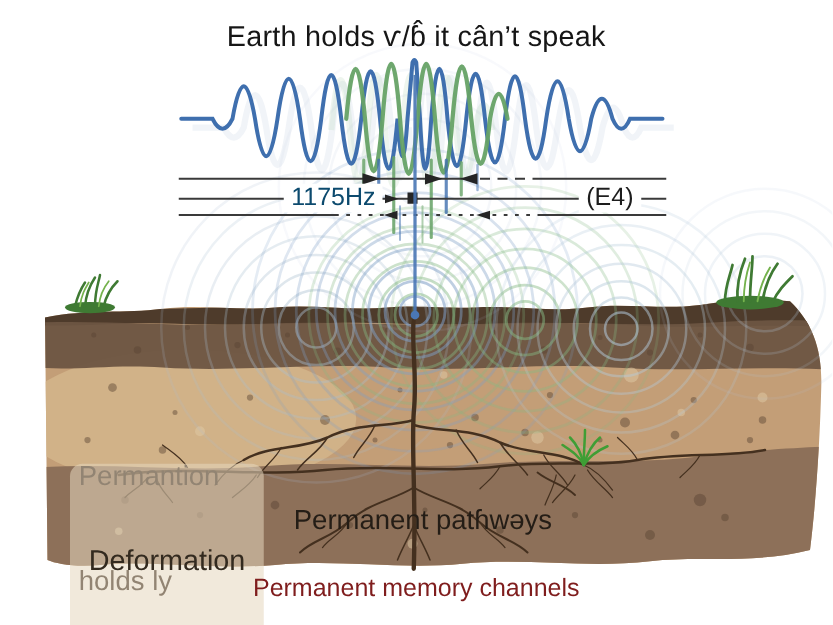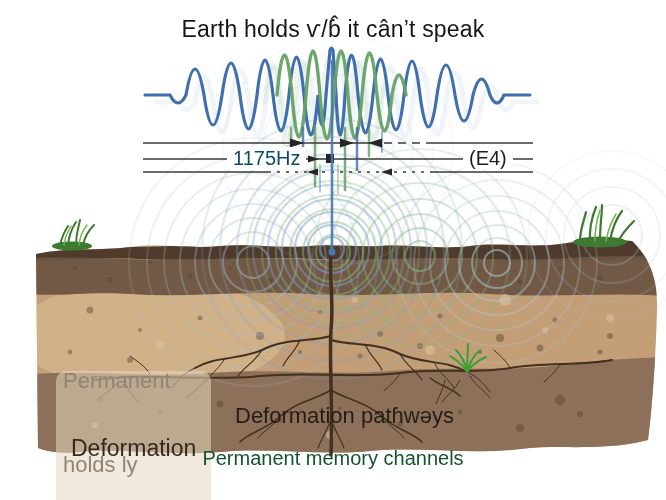--- a/index.html
+++ b/index.html
@@ -7,21 +7,21 @@
          font-family:"Liberation Sans", sans-serif;}
   #art{position:absolute;left:0;top:0;}
   .ovl{position:absolute;white-space:pre;}
   .title{top:16px;left:0;width:666px;text-align:center;font-size:23px;color:#161616;letter-spacing:.2px;}
   .hz{left:203px;top:147px;font-size:20px;color:#0c4a6e;background:#ffffff;padding:0 6px;margin-left:24px;}
   .e4{left:424px;top:147px;font-size:20px;color:#1d1d1d;background:#ffffff;padding:0 6px;margin-left:39px;}
   .perm-mem{left:63px;top:311px;font-size:22px;line-height:28px;color:#2d2119;}
   .deform{left:56px;top:371px;font-size:23px;line-height:29px;color:#332a1f;
           background:rgba(230,215,190,.55);border-radius:10px;padding:5px 15px 9px;}
   .permantion{left:235px;top:403px;font-size:22px;color:#241d16;}
-  .caption{top:447px;left:0;width:666px;text-align:center;font-size:20px;color:#14532d;}
+  .caption{top:460px;left:0;width:666px;text-align:center;font-size:20px;color:#7f1d1d;}
 </style>
 </head>
 <body>
 
 <div id="stage">
 
 <svg id="art" width="666" height="500" viewBox="0 0 666 500">
   <defs>
     <path id="bluewave" d="M145,95 L170,95 Q178,111 186,95 Q195,43 204,95 Q213,155 222,95 Q231,31 240,95 Q248.5,163 257,95 Q265,25 273,95 Q281,167 289,95 Q296.5,19 304,95 Q311,175 318,95 Q322,155 326,95 L330,50 Q331.5,46 333,50 L336,95 Q340,175 345,95 Q351.5,15 358,95 Q365.5,171 373,95 Q380.5,23 388,95 Q396,165 404,95 Q412,27 420,95 Q428.5,159 437,95 Q446,35 455,95 Q464,147 473,95 Q481.5,63 490,95 Q497,111 504,95 L530,95"></path>
     <path id="greenwave" d="M277,95 Q284.5,15 292,95 Q299,179 306,95 Q313,7 320,95 Q327,183 334,95 Q341,7 348,95 Q355,181 362,95 Q369.5,11 377,95 Q384.5,167 392,95 Q399,55 406,95"></path>
@@ -260,26 +260,26 @@
     <circle cx="332" cy="252" r="3.5" fill="#4a77b5"></circle>
   </g>
 </svg>
 
 <div class="ovl title">Earth holds ѵ/ɓ̂ it cân’t speak</div>
 
 <div class="ovl hz">1175Hz</div>
 <div class="ovl e4">(E4)</div>
 
 <div class="ovl perm-mem">
-  <div>Permanent</div>
+  <div>Permantion</div>
   <div>holds ly</div>
 </div>
 
 <div class="ovl deform">
   <div>Deformation</div>
   
 </div>
 
-<div class="ovl permantion">Deformation patɦwəys</div>
+<div class="ovl permantion">Permanent patɦwəys</div>
 
 <div class="ovl caption">Permanent memory channels</div>
 
 </div>
 
 </body></html>

